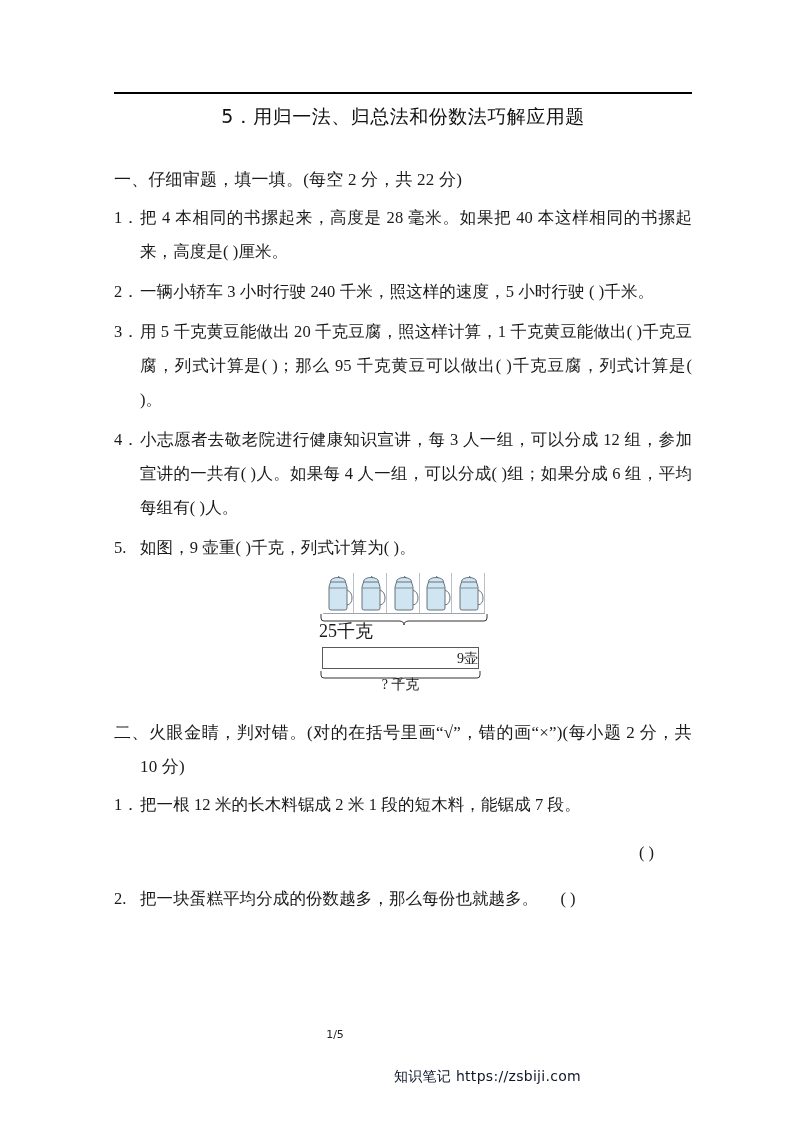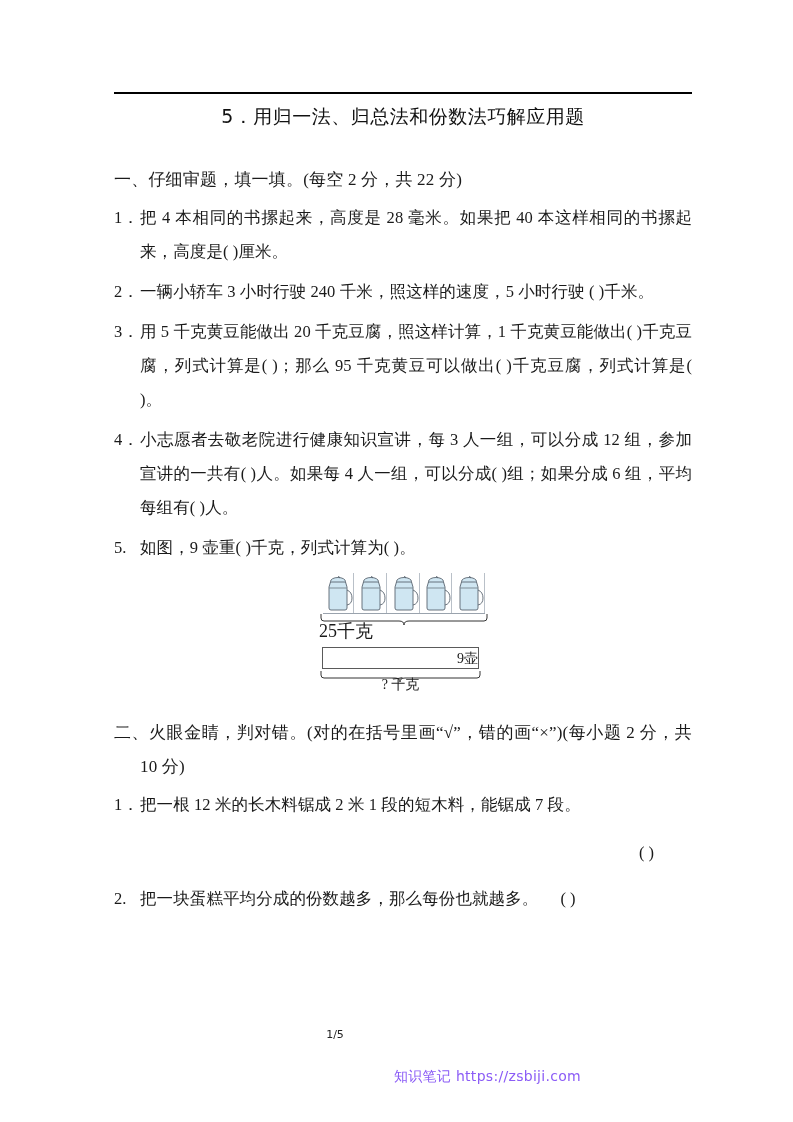--- a/index.html
+++ b/index.html
@@ -189,21 +189,21 @@
     margin-left: 16px;
   }
   .watermark {
     position: absolute;
     left: 0;
     top: 1068px;
     width: 793px;
     text-align: center;
     font-family: "DejaVu Sans", "Liberation Sans", sans-serif;
     font-size: 14px;
-    color: #8b5cf6;
+    color: #0f172a;
     letter-spacing: 0.3px;
   }
   .wm-inner { padding-left: 182px; }
 </style>
 </head>
 <body>
 
 <div class="page">
 
   <div class="top-rule"></div>

